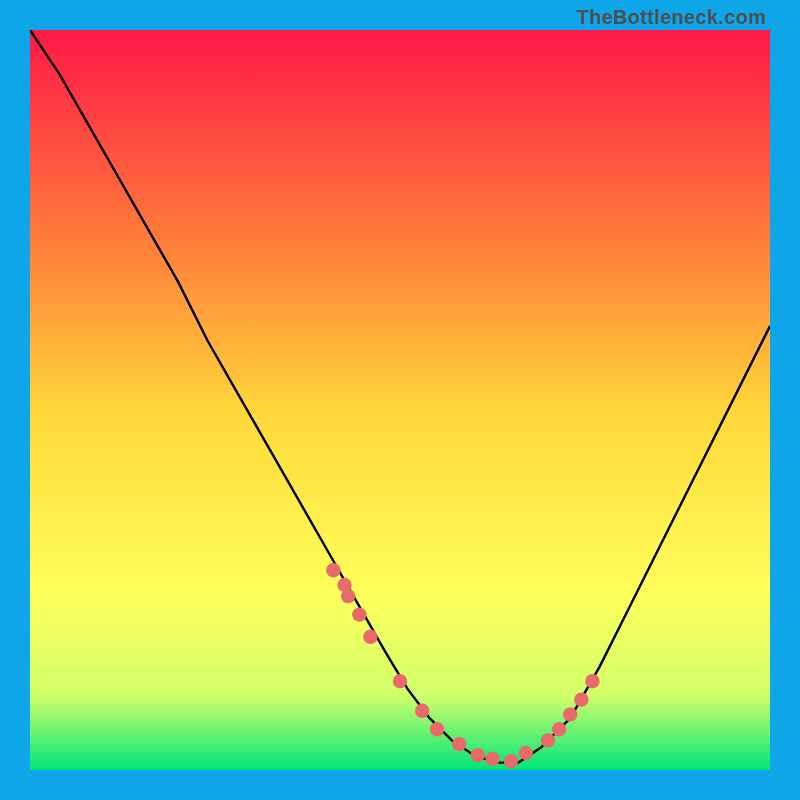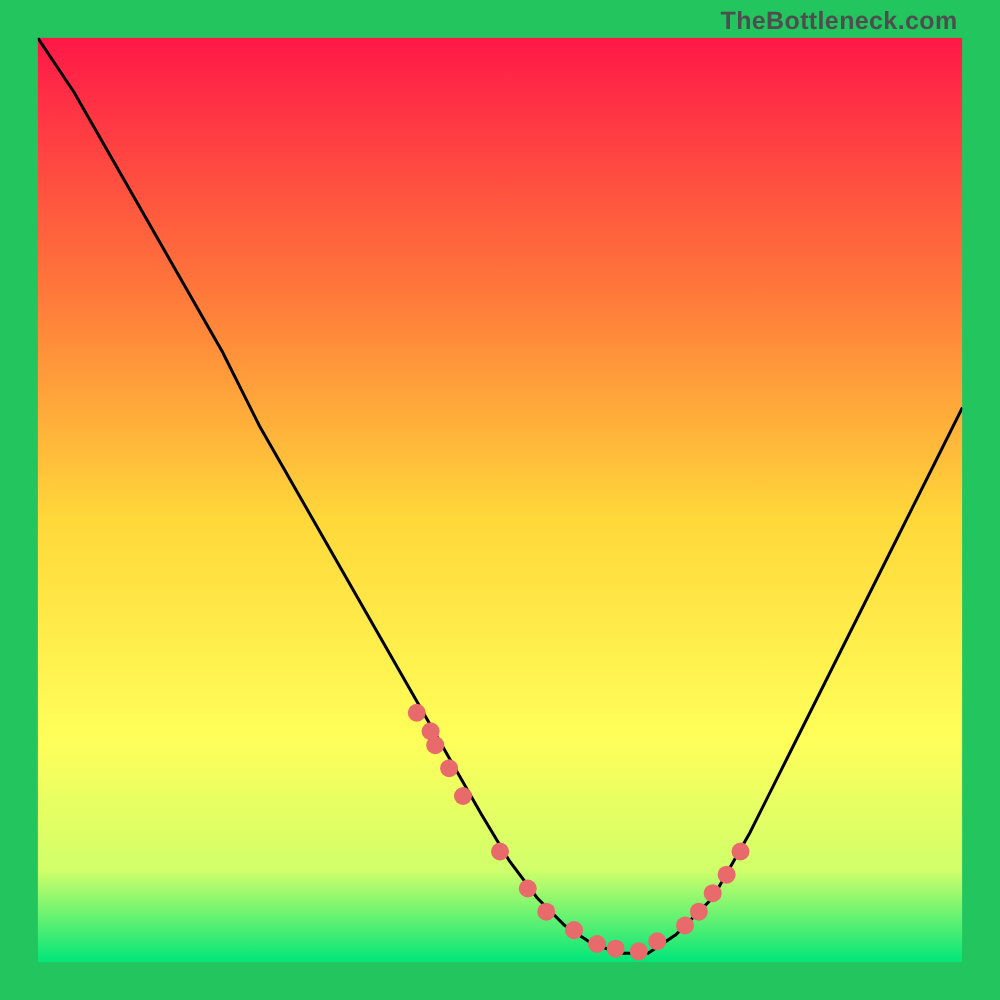--- a/index.html
+++ b/index.html
@@ -1,21 +1,21 @@
 <!DOCTYPE html>
 <html><head>
 <meta charset="utf-8">
 <style>
   * { margin: 0; padding: 0; box-sizing: border-box; }
   html, body { width: 800px; height: 800px; background: #000; overflow: hidden; }
   .frame {
     position: absolute;
     left: 0; top: 0;
     width: 800px; height: 800px;
-    background: #22c55e;
+    background: #0ea5e9;
   }
   .plot-area {
     position: absolute;
     left: 30px; top: 30px;
     width: 740px; height: 740px;
     overflow: hidden;
   }
   .watermark {
     position: absolute;
     top: 6px; right: 34px;

